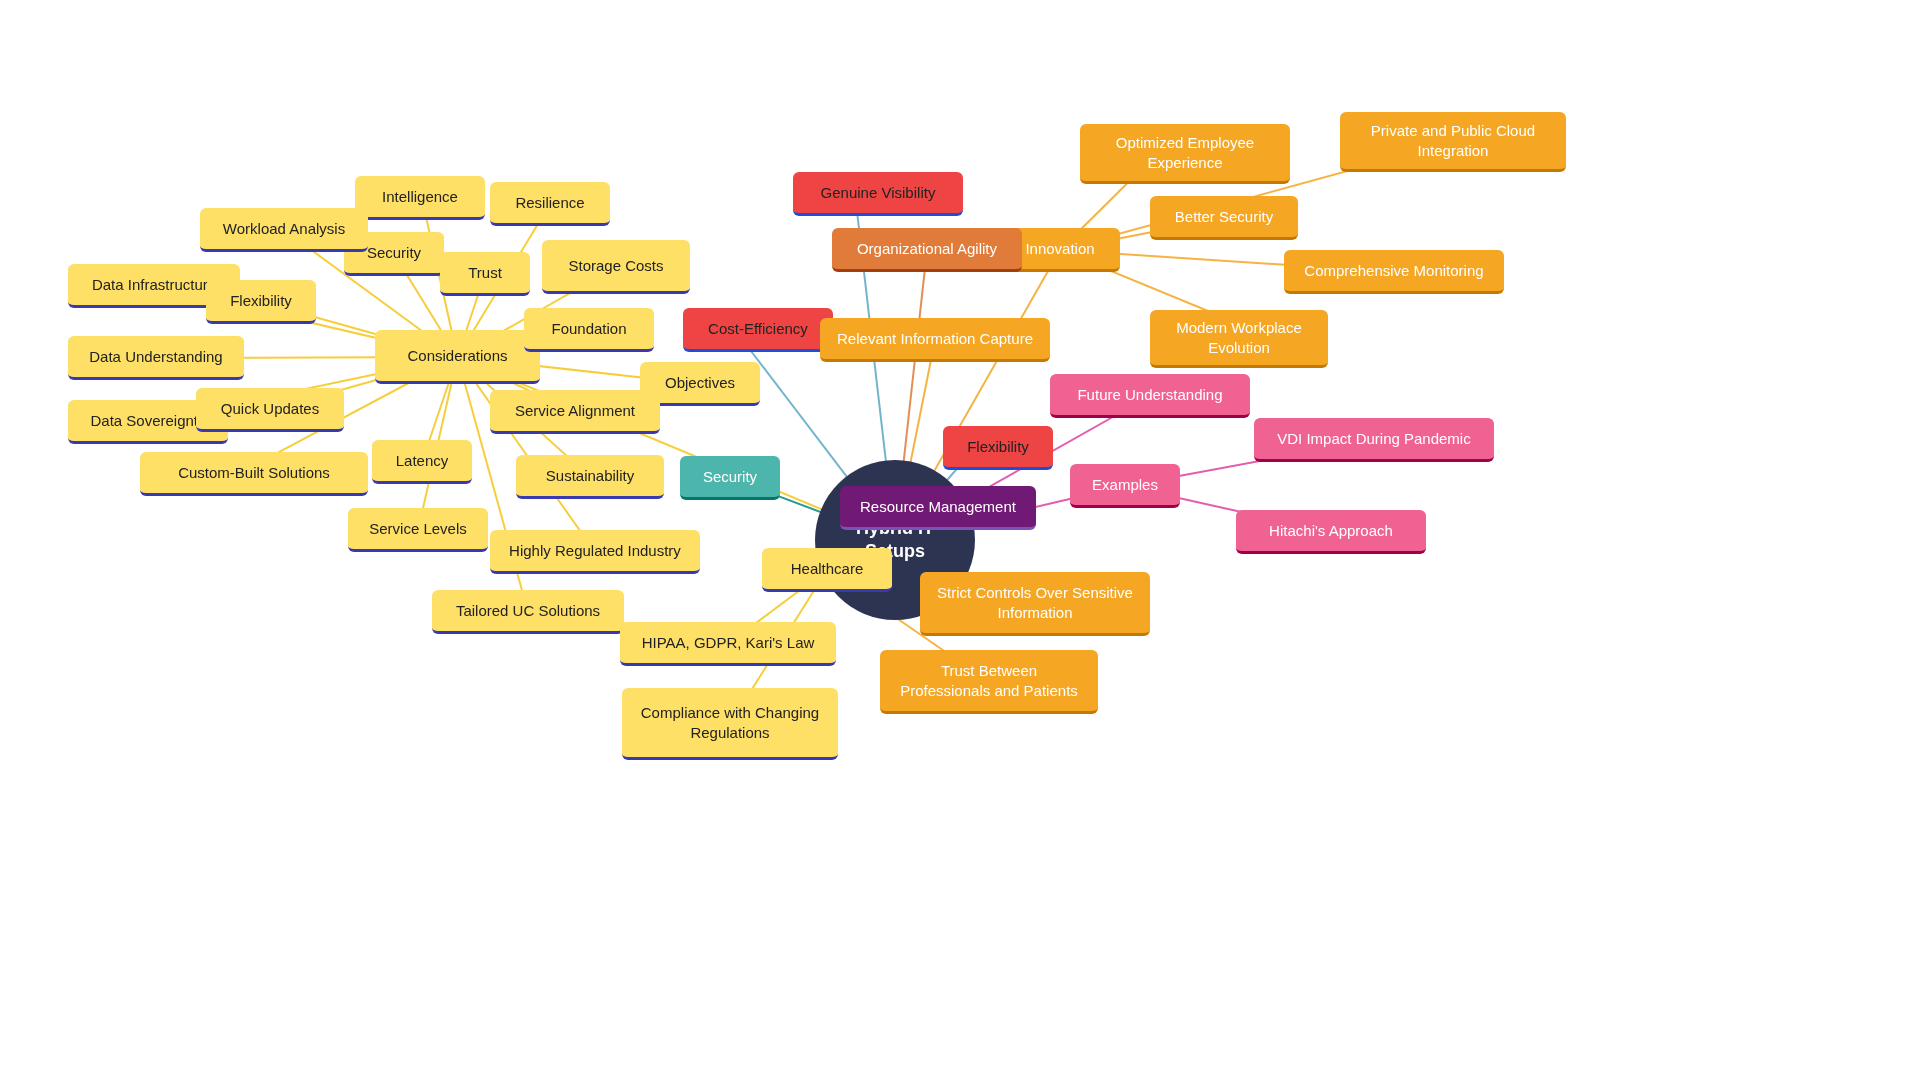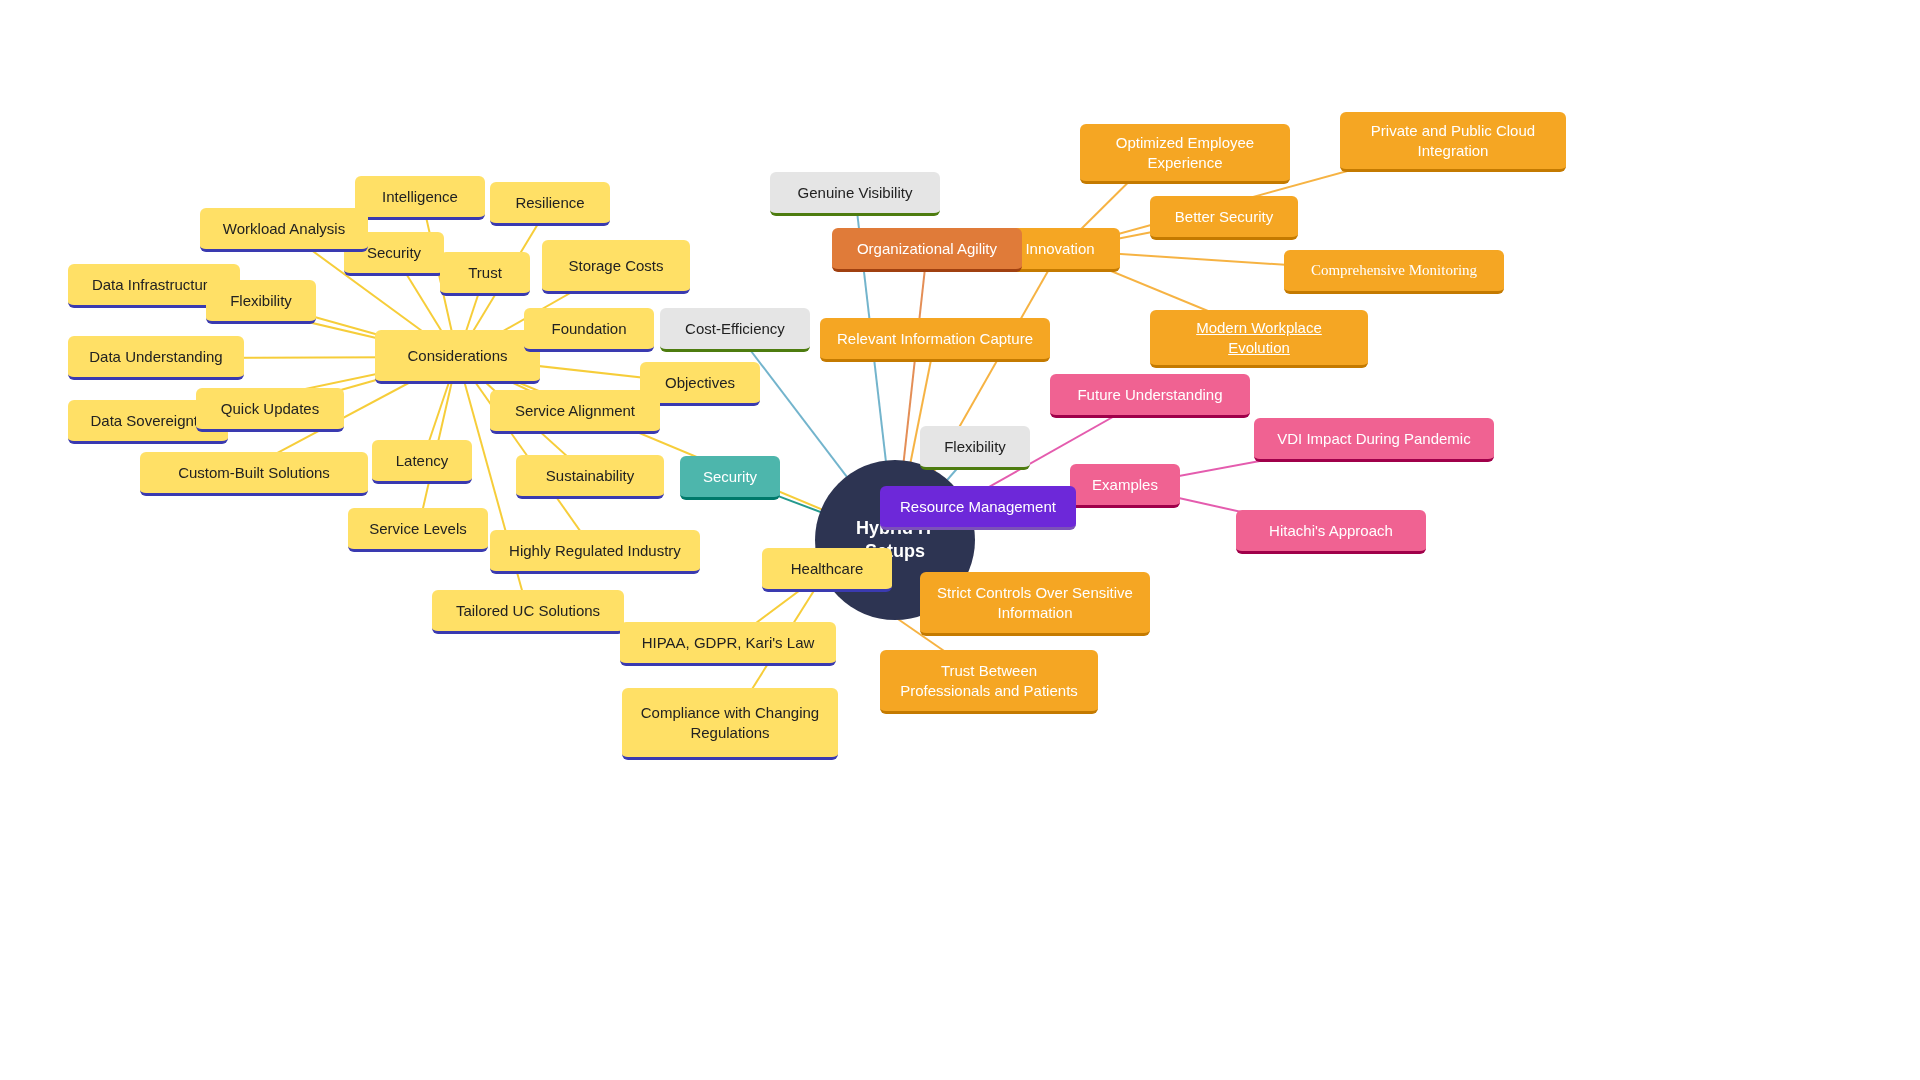--- a/index.html
+++ b/index.html
@@ -51,29 +51,29 @@
       background: #ffe066;
       color: #222;
       border-bottom: 3px solid #3a3ab0;
     }
     .orange-light {
       background: #f5a623;
       color: #fff;
       border-bottom: 3px solid #c47a00;
     }
     .blue-light {
-      background: #e5e5e5;
+      background: #ef4444;
       color: #222;
-      border-bottom: 3px solid #4d7c0f;
+      border-bottom: 3px solid #1d4ed8;
+      margin-left: 23px;
     }
     .purple {
-      background: #6d28d9;
+      background: #701a75;
       color: #fff;
       border-bottom: 3px solid #7c52b8;
-      margin-left: 40px;
     }
     .pink {
       background: #f06292;
       color: #fff;
       border-bottom: 3px solid #a0004a;
     }
     .green-teal {
       background: #4db6ac;
       color: #fff;
       border-bottom: 3px solid #00796b;
@@ -162,22 +162,22 @@
       <div class="node yellow" style="left: 622px; top: 688px; width: 216px; min-height: 72px;">Compliance with Changing Regulations</div>
       <div class="node orange-light" style="left: 920px; top: 572px; width: 230px; min-height: 64px;">Strict Controls Over Sensitive Information</div>
       <div class="node orange-light" style="left: 880px; top: 650px; width: 218px; min-height: 64px;">Trust Between Professionals and Patients</div>
       <div class="node orange-light" style="left: 1000px; top: 228px; width: 120px; min-height: 44px;">Innovation</div>
       <div class="node orange-dark" style="left: 832px; top: 228px; width: 190px; min-height: 44px;">Organizational Agility</div>
       <div class="node blue-light" style="left: 770px; top: 172px; width: 170px; min-height: 44px;">Genuine Visibility</div>
       <div class="node orange-light" style="left: 820px; top: 318px; width: 230px; min-height: 44px;">Relevant Information Capture</div>
       <div class="node orange-light" style="left: 1080px; top: 96px; width: 210px; min-height: 60px; margin-top: 28px;">Optimized Employee Experience</div>
       <div class="node orange-light" style="left: 1340px; top: 112px; width: 226px; min-height: 60px;">Private and Public Cloud Integration</div>
       <div class="node orange-light" style="left: 1150px; top: 196px; width: 148px; min-height: 44px;">Better Security</div>
-      <div class="node orange-light" style="left: 1284px; top: 250px; width: 220px; min-height: 44px; font-family: Liberation Serif, serif;">Comprehensive Monitoring</div>
-      <div class="node orange-light" style="left: 1150px; top: 310px; width: 218px; min-height: 44px; text-decoration: underline;">Modern Workplace Evolution</div>
+      <div class="node orange-light" style="left: 1284px; top: 250px; width: 220px; min-height: 44px;">Comprehensive Monitoring</div>
+      <div class="node orange-light" style="left: 1150px; top: 310px; width: 178px; min-height: 44px;">Modern Workplace Evolution</div>
       <div class="node pink" style="left: 1050px; top: 374px; width: 200px; min-height: 44px;">Future Understanding</div>
       <div class="node blue-light" style="left: 920px; top: 426px; width: 110px; min-height: 44px;">Flexibility</div>
       <div class="node pink" style="left: 1070px; top: 464px; width: 110px; min-height: 44px;">Examples</div>
       <div class="node pink" style="left: 1254px; top: 418px; width: 240px; min-height: 44px;">VDI Impact During Pandemic</div>
       <div class="node pink" style="left: 1236px; top: 510px; width: 190px; min-height: 44px;">Hitachi's Approach</div>
       <div class="node purple" style="left: 840px; top: 486px; width: 196px; min-height: 44px;">Resource Management</div>
       <div class="node green-teal" style="left: 680px; top: 456px; width: 100px; min-height: 44px;">Security</div>
     </div>
 </div>
 

